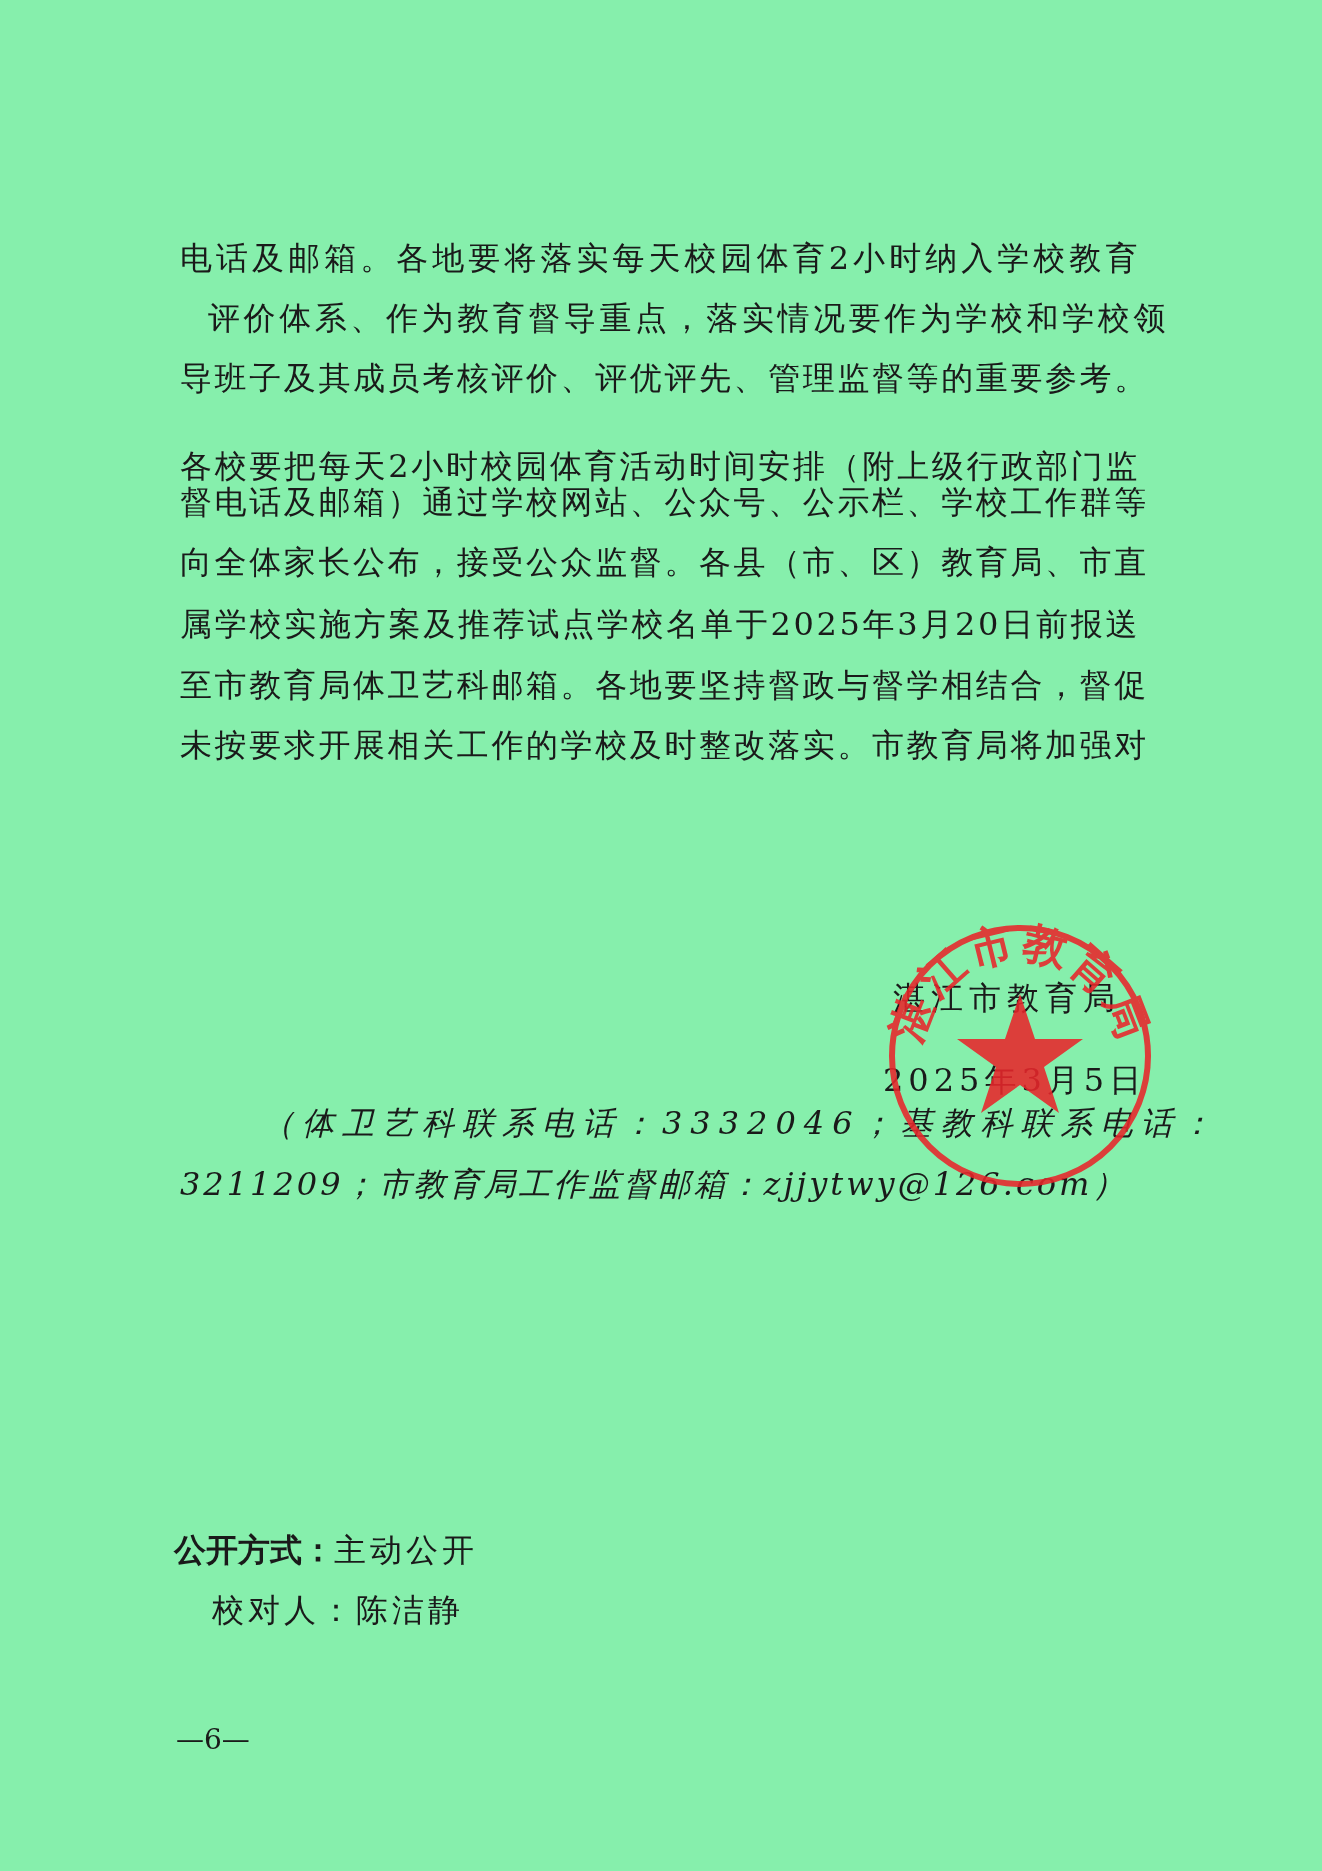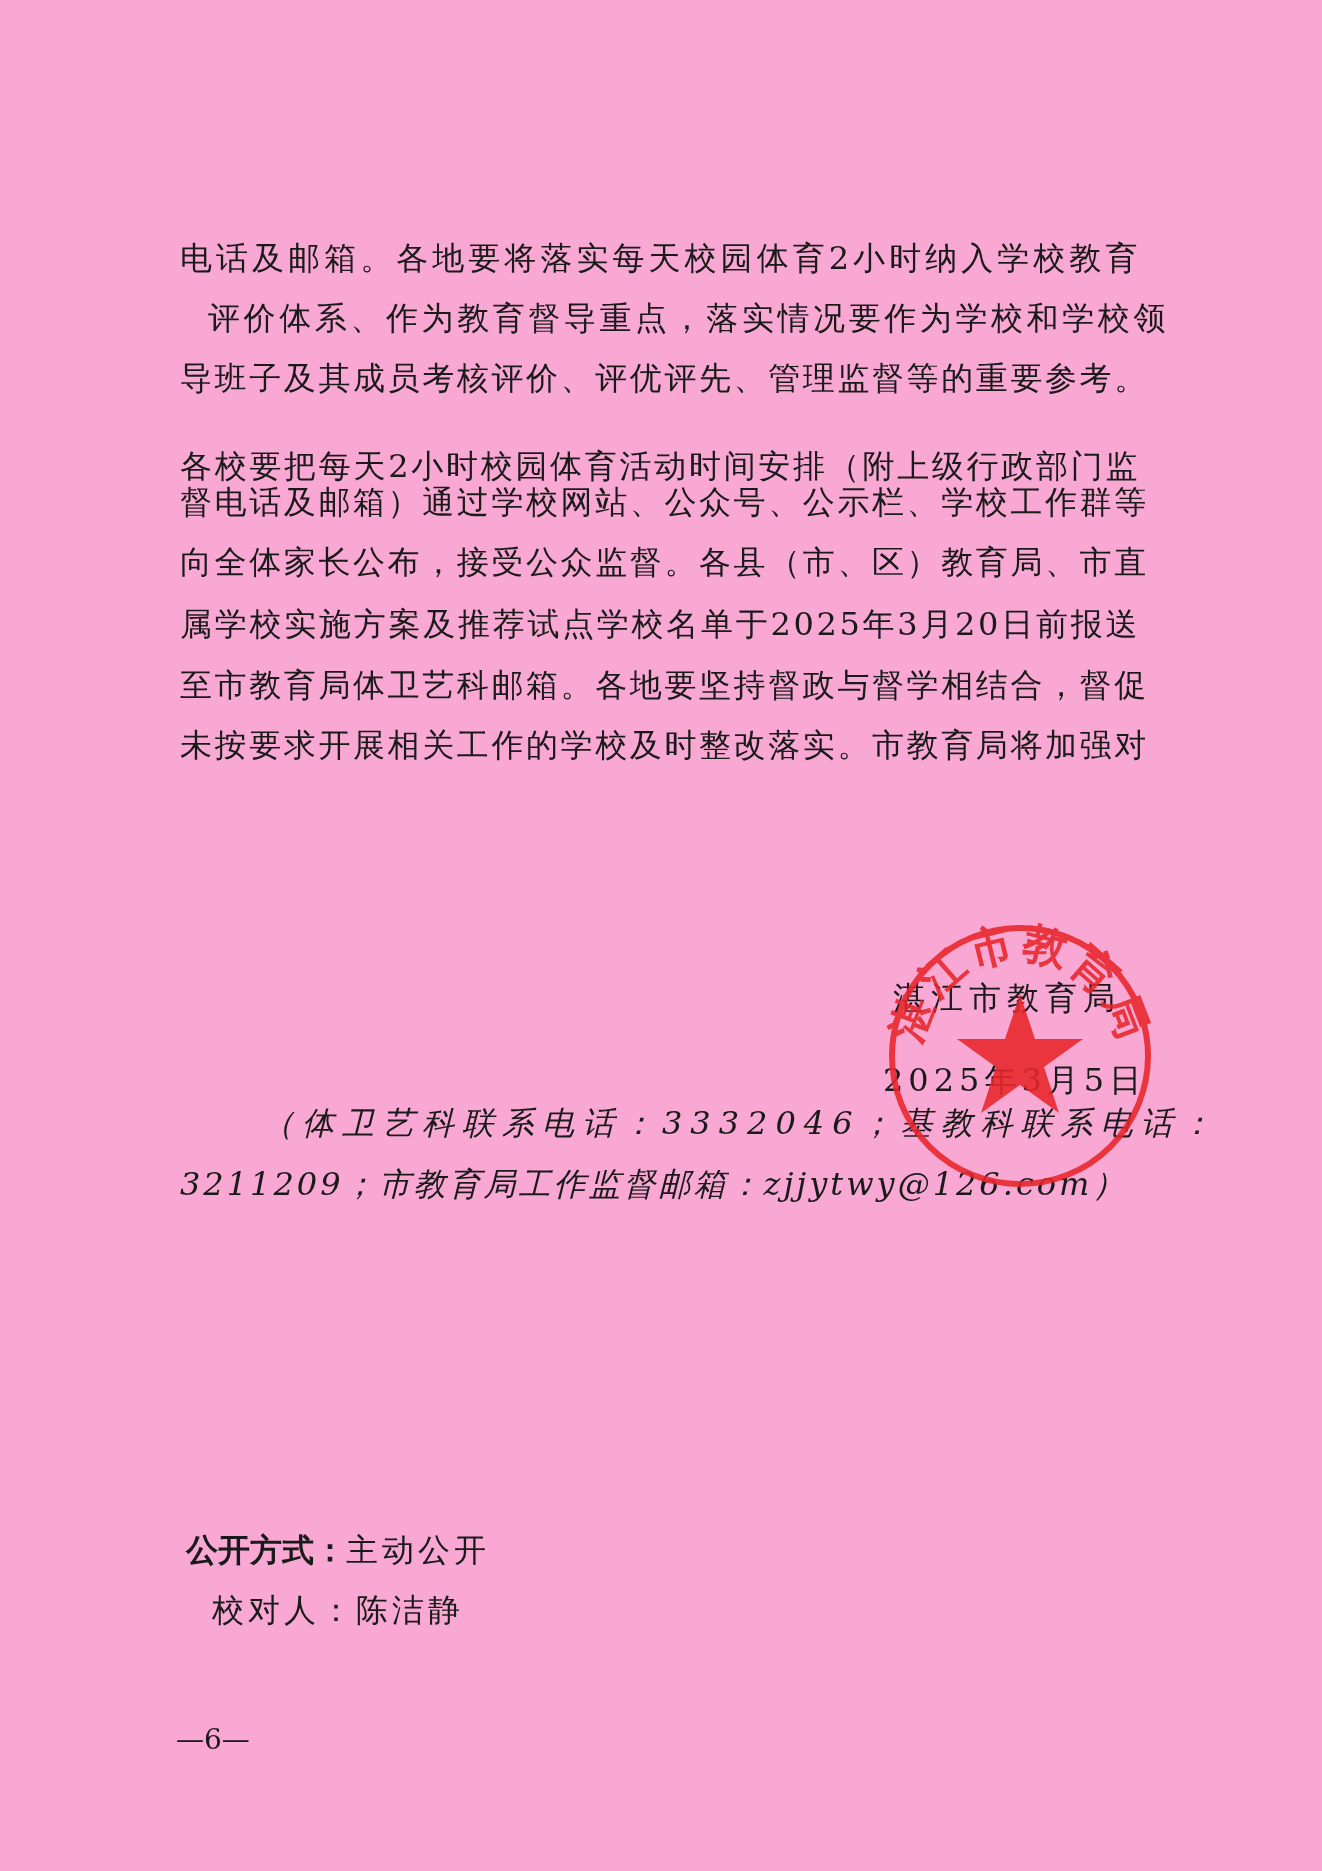--- a/index.html
+++ b/index.html
@@ -1,18 +1,18 @@
 <!DOCTYPE html>
 <html><head>
 <meta charset="utf-8">
 <style>
   html, body { margin: 0; padding: 0; background: #ffffff; }
   body { width: 1322px; height: 1871px; position: relative; overflow: hidden;
          font-family: "DejaVu Serif", "Liberation Serif", serif; color: #1a1a1a; }
-  .page { position: absolute; left: 0; top: 0; width: 1322px; height: 1871px; background: #f9a8d4; }
+  .page { position: absolute; left: 0; top: 0; width: 1322px; height: 1871px; background: #86efac; }
   .para-line { position: absolute; left: 180px; width: 960px; font-size: 32px; line-height: 40px;
                white-space: nowrap; letter-spacing: 2.6px; text-align: justify; text-align-last: justify; }
   .para-line.last { text-align-last: left; }
   .sig { position: absolute; font-size: 32px; line-height: 40px; white-space: nowrap; }
   .contact { position: absolute; left: 180px; width: 960px; font-size: 32px; line-height: 40px; white-space: nowrap; font-style: italic; }
   .meta-row { position: absolute; font-size: 32px; line-height: 40px; white-space: nowrap; }
   .meta-label-bold { font-family: "DejaVu Sans", "Liberation Sans", sans-serif; font-weight: bold; }
   .page-num { position: absolute; left: 176px; top: 1722px; font-size: 28px; line-height: 36px; }
   .stamp { position: absolute; left: 886px; top: 922px; width: 268px; height: 268px; pointer-events: none; opacity: 0.88; }
 </style>
@@ -30,21 +30,21 @@
   <div class="para-line" style="top:604px;">属学校实施方案及推荐试点学校名单于2025年3月20日前报送</div>
   <div class="para-line" style="top:725px;">未按要求开展相关工作的学校及时整改落实。市教育局将加强对</div>
   <div class="para-line" style="top:665px;">至市教育局体卫艺科邮箱。各地要坚持督政与督学相结合，督促</div>
 
   <div class="sig" style="left:893px; top:978px; letter-spacing:6px;">湛江市教育局</div>
   <div class="sig" style="left:883px; top:1060px; letter-spacing:5px;">2025年3月5日</div>
 
   <div class="contact" style="top:1103px; left:262px; width:880px; letter-spacing:8px;">（体卫艺科联系电话：3332046；基教科联系电话：</div>
   <div class="contact" style="top:1164px; letter-spacing:3px;">3211209；市教育局工作监督邮箱：zjjytwy@126.com）</div>
 
-  <div class="meta-row" style="left:186px; top:1530px;">
+  <div class="meta-row" style="left:174px; top:1530px;">
     <span class="meta-label-bold">公开方式：</span><span style="letter-spacing:4px;">主动公开</span>
   </div>
   <div class="meta-row" style="left:212px; top:1590px; letter-spacing:4px;">
     <span>校对人：</span><span>陈洁静</span>
   </div>
 
   <div class="page-num">—6—</div>
 
   <svg class="stamp" viewBox="0 0 268 268">
     <defs>

